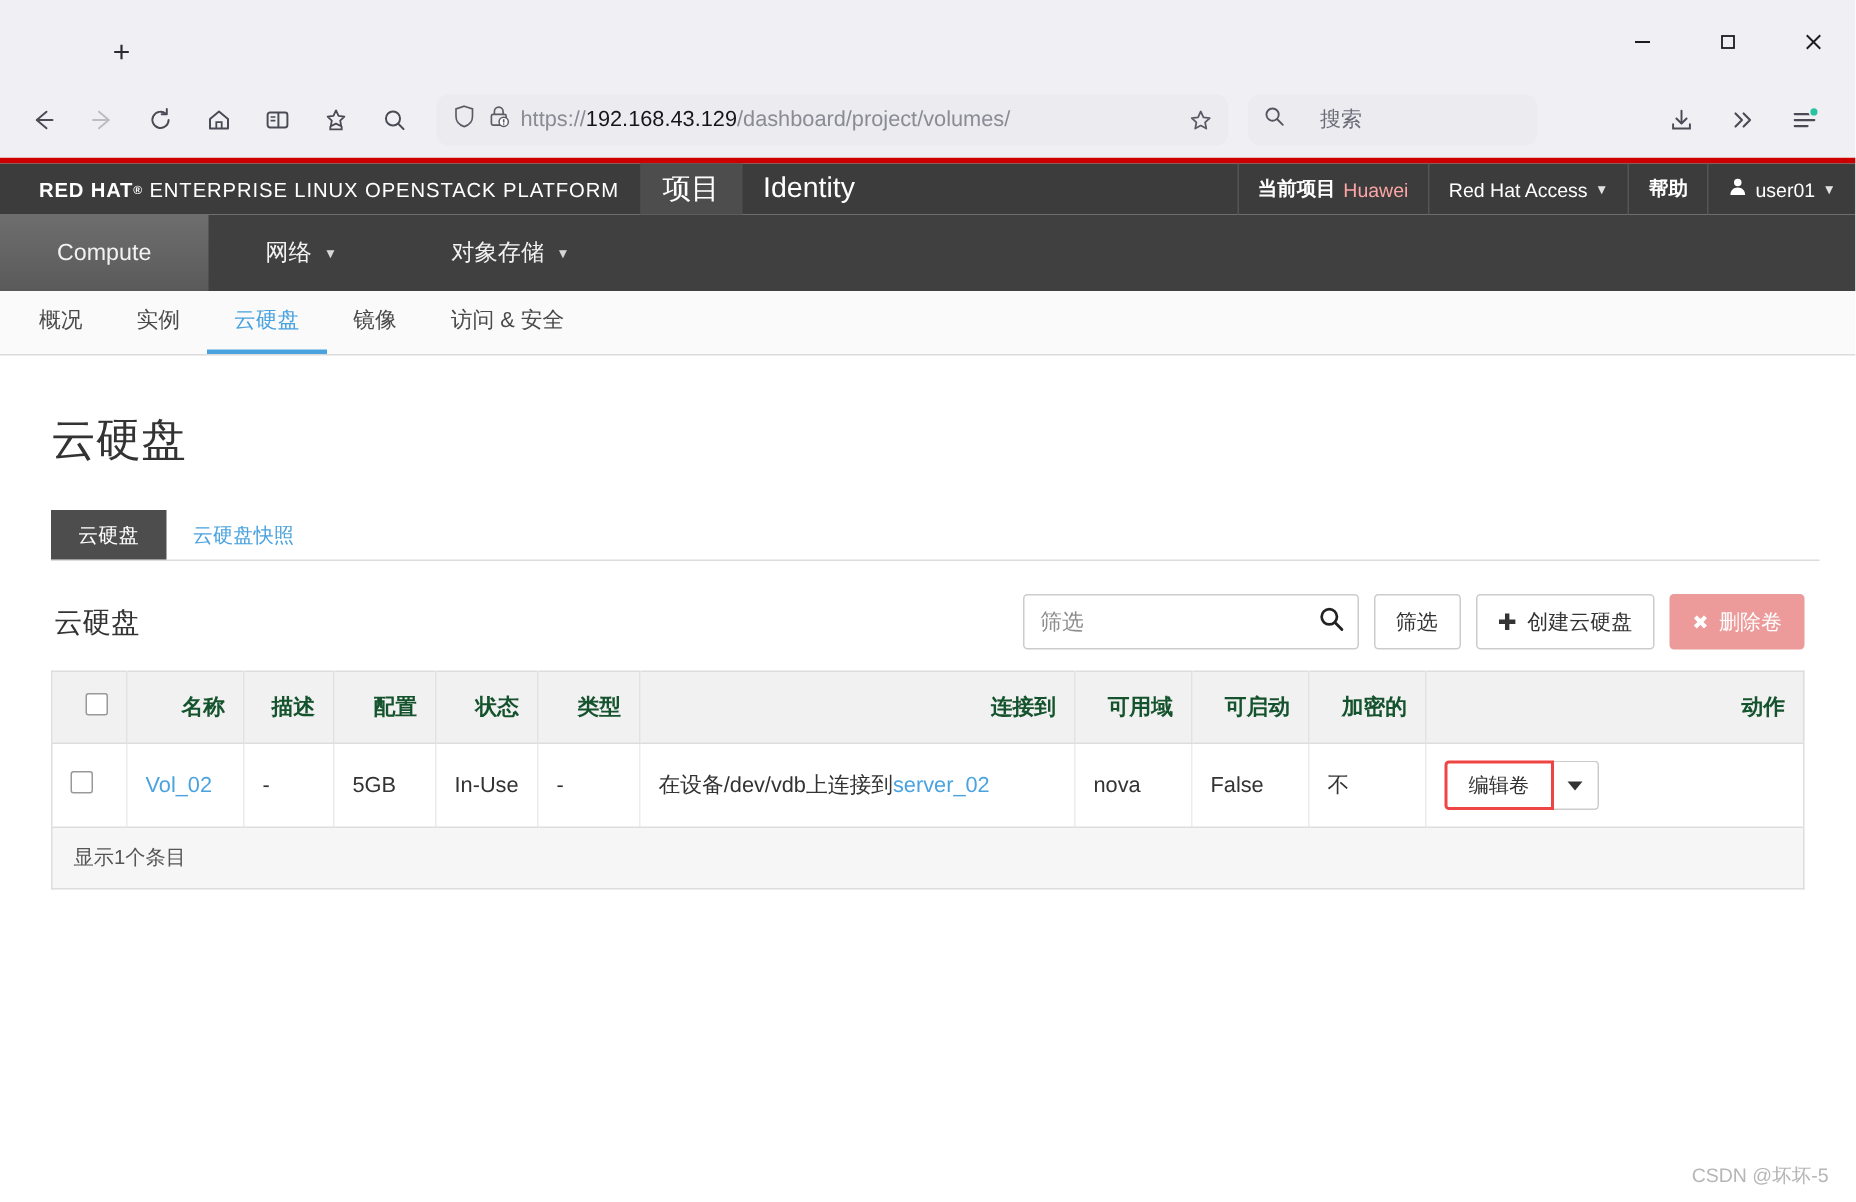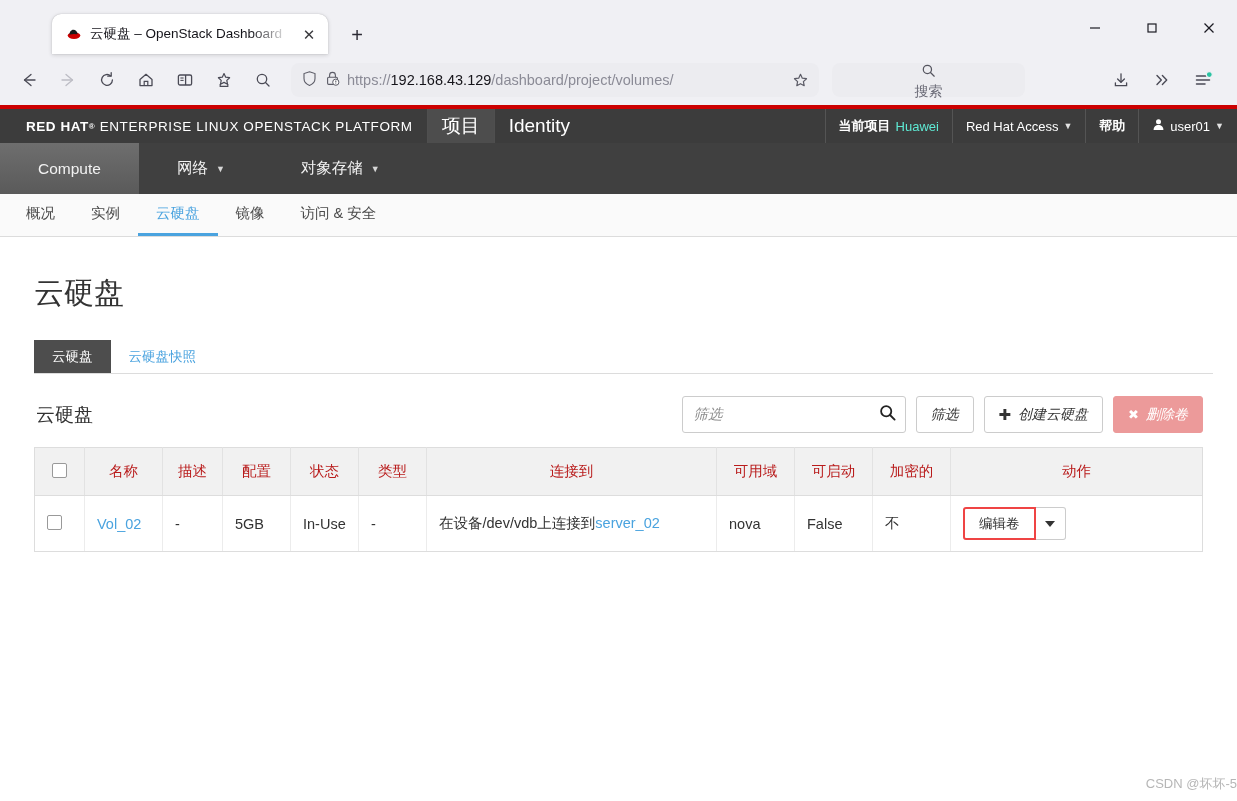--- a/index.html
+++ b/index.html
@@ -51,21 +51,21 @@
   .navbtn.dim { color: #b9b9c0; }
   .urlbar {
     flex: 0 0 auto; width: 528px; height: 34px; background: #ececf0; border-radius: 8px;
     display: flex; align-items: center; padding: 0 6px 0 10px; margin-left: 6px; gap: 6px;
   }
   .url-text { flex: 1 1 auto; font-size: 14.5px; color: #8b8b96; white-space: nowrap; overflow: hidden; }
   .url-text b { color: #15141a; font-weight: 400; }
   .star { width: 26px; height: 26px; display: flex; align-items: center; justify-content: center; color: #5b5b66; }
   .searchbar {
     width: 193px; height: 34px; background: #ececf0; border-radius: 8px;
-    display: flex; align-items: center; gap: 1px; padding: 0 10px; margin-left: 13px; flex-direction: column;
+    display: flex; align-items: center; gap: 23px; padding: 0 10px; margin-left: 13px;
   }
   .search-ph { font-size: 14px; color: #6c6c78; }
   .tool-right { margin-left: auto; display: flex; align-items: center; gap: 2px; }
 
   
   .rh-accent { height: 4px; background: #cc0000; }
   .rh-header {
     height: 34px; background: #3c3c3c; display: flex; align-items: stretch; color: #ffffff;
   }
   .rh-brand {
@@ -78,21 +78,21 @@
   .rh-tab {
     display: flex; align-items: center; padding: 0 14px; font-size: 19px;
     border-left: 1px solid #4f4f4f;
   }
   .rh-tab.active { background: #4d4d4d; color: #ffffff; }
   .rh-right { margin-left: auto; display: flex; align-items: stretch; }
   .rh-right > div {
     display: flex; align-items: center; padding: 0 13px; font-size: 13px;
     border-left: 1px solid #545454; white-space: nowrap; gap: 5px;
   }
-  .rh-right .muted { color: #5eead4; }
+  .rh-right .muted { color: #fca5a5; }
   .rh-right .strong { font-weight: 700; }
   .caret-d { font-size: 9px; opacity: .85; }
 
   
   .navstrip { height: 51px; background: #404040; display: flex; align-items: stretch; }
   .nav-item {
     display: flex; align-items: center; padding: 0 38px; color: #f2f2f2; font-size: 15.5px; gap: 8px;
   }
   .nav-item.active { background: linear-gradient(180deg,#6e6e6e 0%, #5a5a5a 100%); }
 
@@ -109,40 +109,40 @@
   .page-title { font-size: 30px; font-weight: 400; color: #333333; padding: 36px 0 26px 10px; }
 
   .ctabs { display: flex; align-items: stretch; height: 34px; border-bottom: 1px solid #dcdcdc; margin-left: 10px; }
   .ctab { display: flex; align-items: center; padding: 0 18px; font-size: 13.5px; }
   .ctab.active { background: #4d4d4d; color: #ffffff; }
   .ctab.link { color: #4aa3df; }
 
   .panel { margin: 22px 10px 0 10px; }
   .panel-head { display: flex; align-items: center; padding: 0 0 14px 0; }
   .panel-title { font-size: 19px; color: #333333; padding-left: 2px; }
-  .panel-tools { margin-left: auto; display: flex; align-items: center; gap: 10px; font-style: italic; }
+  .panel-tools { margin-left: auto; display: flex; align-items: center; gap: 10px; }
 
   .filter-input {
     width: 224px; height: 37px; border: 1px solid #cccccc; background: #ffffff;
     border-radius: 3px; display: flex; align-items: center; padding: 0 8px 0 11px; gap: 6px;
   }
   .filter-input .ph { flex: 1 1 auto; font-size: 14.5px; color: #8d8d8d; }
   .btn {
     height: 37px; border: 1px solid #cccccc; background: #ffffff; border-radius: 3px;
     display: flex; align-items: center; justify-content: center; gap: 7px;
     padding: 0 14px; font-size: 14px; color: #333333; white-space: nowrap;
   }
   .btn.danger { background: #ec9a9a; border-color: #ec9a9a; color: #ffffff; }
   .icon-plus { font-size: 15px; font-weight: 700; }
   .icon-x { font-size: 13px; font-weight: 700; }
 
   table.grid { width: 100%; border-collapse: collapse; border: 1px solid #dddddd; background: #ffffff; }
   table.grid thead th {
     background: #f1f1f1; border-bottom: 1px solid #dddddd; border-right: 1px solid #e2e2e2;
-    text-align: center; font-size: 14.5px; font-weight: 400; color: #b91c1c;
+    text-align: right; font-size: 14.5px; font-weight: 700; color: #14532d;
     padding: 14px 12px; height: 48px; vertical-align: middle;
   }
   table.grid thead th:last-child { border-right: none; }
   table.grid tbody td {
     border-bottom: 1px solid #dddddd; border-right: 1px solid #ececec;
     font-size: 14.5px; color: #333333; padding: 4px 12px; height: 56px; vertical-align: middle;
   }
   table.grid tbody td:last-child { border-right: none; }
   .chk {
     width: 15px; height: 15px; border: 1px solid #999999; border-radius: 2px; background: #ffffff; display: inline-block;
@@ -157,44 +157,33 @@
     height: 33px; border: 2px solid #ef4444; border-radius: 3px 0 0 3px; background: #ffffff;
     display: flex; align-items: center; padding: 0 14px; font-size: 13.5px; color: #333333;
   }
   .actions-caret {
     height: 33px; width: 30px; border: 1px solid #cccccc; border-left: none; border-radius: 0 3px 3px 0;
     background: #ffffff; display: flex; align-items: center; justify-content: center;
   }
   .tri-down { width: 0; height: 0; border-left: 5px solid transparent; border-right: 5px solid transparent; border-top: 6px solid #333333; }
 
   .watermark {
-    position: absolute; right: 0; bottom: 8px; font-size: 13px; color: #b6b6b6;
+    position: absolute; right: 18px; bottom: 8px; font-size: 13px; color: #b6b6b6;
     font-family: "Liberation Sans", sans-serif;
   }
   .stage { position: relative; width: 1237px; height: 801px; }
 </style>
 </head>
 <body>
 
 <div class="stage">
 
   <div class="browser">
 
     <div class="tabstrip">
-      <div class="tab">
-        <span class="tab-favicon">
-          <svg width="16" height="16" viewBox="0 0 16 16">
-            <ellipse cx="8" cy="9.6" rx="6.3" ry="3.3" fill="#cc0000"></ellipse>
-            <path d="M3.6 9.2 C3.2 6.2 5 3.8 7.4 3.8 C9.6 3.8 11.3 5.6 11.6 8 C10.4 9.2 8.4 9.9 6.3 9.9 C5.2 9.9 4.3 9.7 3.6 9.2 Z" fill="#1a1a1a"></path>
-            <ellipse cx="8" cy="9.5" rx="5.2" ry="1.6" fill="#cc0000"></ellipse>
-          </svg>
-        </span>
-        <span class="tab-title">云硬盘 – OpenStack Dashboard</span>
-        <span class="tab-close">✕</span>
-      </div>
       <div class="newtab">+</div>
 
       <div class="wincontrols">
         <div class="wc">
           <svg width="14" height="14" viewBox="0 0 14 14">
               <line x1="2" y1="7" x2="12" y2="7" stroke="#1c1b22" stroke-width="1.2"></line>
             </svg>
         </div>
         <div class="wc">
           <svg width="14" height="14" viewBox="0 0 14 14">
@@ -444,17 +433,18 @@
               <span class="actions-group">
                 <span class="actions-main">编辑卷</span>
                 <span class="actions-caret">
                   <span class="tri-down"></span>
                 </span>
               </span>
             </td>
           </tr>
         </tbody>
       </table>
+      <div class="tfoot">显示1个条目</div>
     </div>
   </div>
 
   <div class="watermark">CSDN @坏坏-5</div>
 </div>
 
 </body></html>

